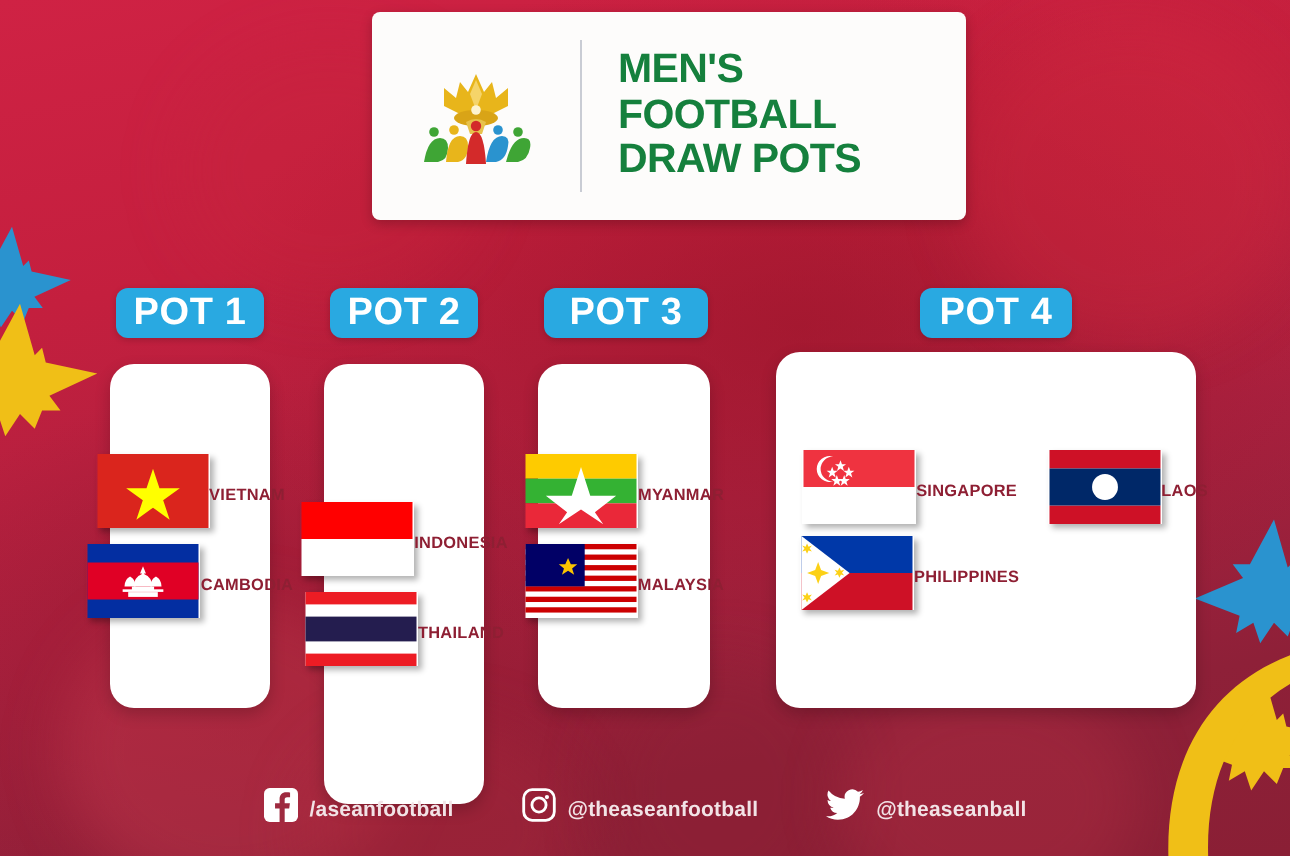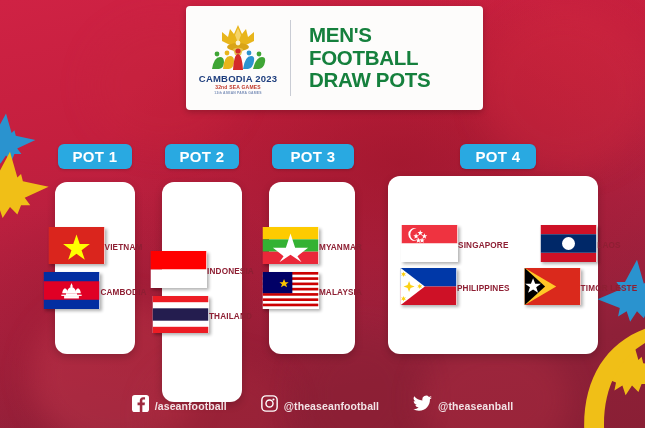--- a/index.html
+++ b/index.html
@@ -99,21 +99,21 @@
     letter-spacing: -0.3px;
   }
 
   
   .pot-label {
     position: absolute;
     height: 25px;
     background: #29a9e1;
     border-radius: 6px;
     color: #ffffff;
-    font-size: 15px;
+    font-size: 19px;
     font-weight: bold;
     display: flex;
     align-items: center;
     justify-content: center;
     letter-spacing: 0.3px;
     box-shadow: 0 1px 3px rgba(0,0,0,0.18);
   }
   #pot-label-1 { left: 58px;  top: 144px; width: 74px; }
   #pot-label-2 { left: 165px; top: 144px; width: 74px; }
   #pot-label-3 { left: 272px; top: 144px; width: 82px; }
@@ -252,25 +252,20 @@
           <path d="M21 46 q1 -13 7 -13 q4 0 4 5 q0 7 -5 8 Z" fill="#e8b51b"></path>
           <circle cx="25" cy="30" r="2.4" fill="#e8b51b"></circle>
           <path d="M31 47 q1 -16 5 -16 q4 0 5 16 Z" fill="#d32a2a"></path>
           <circle cx="36" cy="28" r="2.6" fill="#d32a2a"></circle>
           <path d="M41 46 q2 -13 8 -13 q4 0 3 5 q-1 7 -6 8 Z" fill="#2a93cf"></path>
           <circle cx="47" cy="30" r="2.4" fill="#2a93cf"></circle>
           <path d="M51 46 q3 -12 9 -12 q4 0 3 5 q-1 6 -6 7 Z" fill="#3fa535"></path>
           <circle cx="57" cy="31" r="2.4" fill="#3fa535"></circle>
         </g>
       </svg>
-      <div class="logo-text">
-        <div class="logo-title">CAMBODIA 2023</div>
-        <div class="logo-sub1">32nd SEA GAMES</div>
-        <div class="logo-sub2">12th ASEAN PARA GAMES</div>
-      </div>
     </div>
     <div class="header-divider"></div>
     <div class="header-title">
       <div>MEN'S FOOTBALL</div>
       <div>DRAW POTS</div>
     </div>
   </div>
 
   <div class="pot-label" id="pot-label-1">POT 1</div>
   <div class="pot-label" id="pot-label-2">POT 2</div>
@@ -410,31 +405,20 @@
             <g fill="#fcd116">
               <polygon points="9,14 10.6,18.4 15,20 10.6,21.6 9,26 7.4,21.6 3,20 7.4,18.4"></polygon>
               <polygon points="3,4 3.8,5.8 5.6,5.2 4.4,6.8 5.6,8.4 3.8,7.8 3,9.6 2.2,7.8 0.4,8.4 1.6,6.8 0.4,5.2 2.2,5.8"></polygon>
               <polygon points="3,30.4 3.8,32.2 5.6,31.6 4.4,33.2 5.6,34.8 3.8,34.2 3,36 2.2,34.2 0.4,34.8 1.6,33.2 0.4,31.6 2.2,32.2"></polygon>
               <polygon points="20.5,17 21.3,18.8 23.1,18.2 21.9,19.8 23.1,21.4 21.3,20.8 20.5,22.6 19.7,20.8 17.9,21.4 19.1,19.8 17.9,18.2 19.7,18.8"></polygon>
             </g>
           </svg>
         </span>
         <span class="team-name">PHILIPPINES</span>
       </div>
-      <div class="team">
-        <span class="flag">
-          <svg viewBox="0 0 60 40">
-            <rect width="60" height="40" fill="#da291c"></rect>
-            <polygon points="0,0 34,20 0,40" fill="#ffc726"></polygon>
-            <polygon points="0,0 22,20 0,40" fill="#000000"></polygon>
-            <polygon points="9,11 11.3,17 17.5,17 12.4,20.8 14.4,26.8 9,23.2 3.6,26.8 5.6,20.8 0.5,17 6.7,17" fill="#ffffff"></polygon>
-          </svg>
-        </span>
-        <span class="team-name">TIMOR LESTE</span>
-      </div>
     </div>
   </div>
 
   <div class="footer">
     <div class="social">
       <span class="social-icon">
         <svg width="17" height="17" viewBox="0 0 24 24">
           <rect width="24" height="24" rx="4" fill="#ffffff"></rect>
           <path d="M14.6 24V14.4h3.2l0.5-3.7h-3.7V8.3c0-1.1 0.3-1.8 1.8-1.8h2V3.2C18 3.1 16.9 3 15.6 3c-2.7 0-4.6 1.7-4.6 4.8v2.9H7.8v3.7H11V24z" fill="#9e2a3f"></path>
         </svg>

